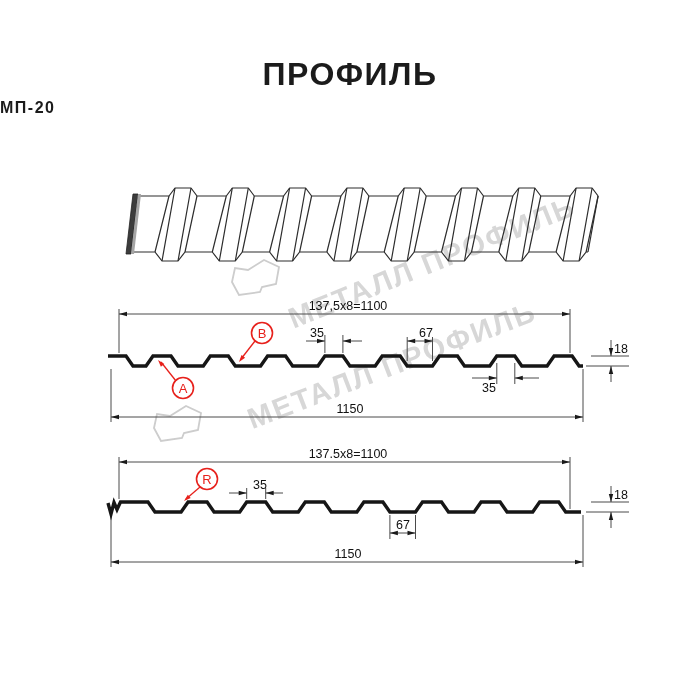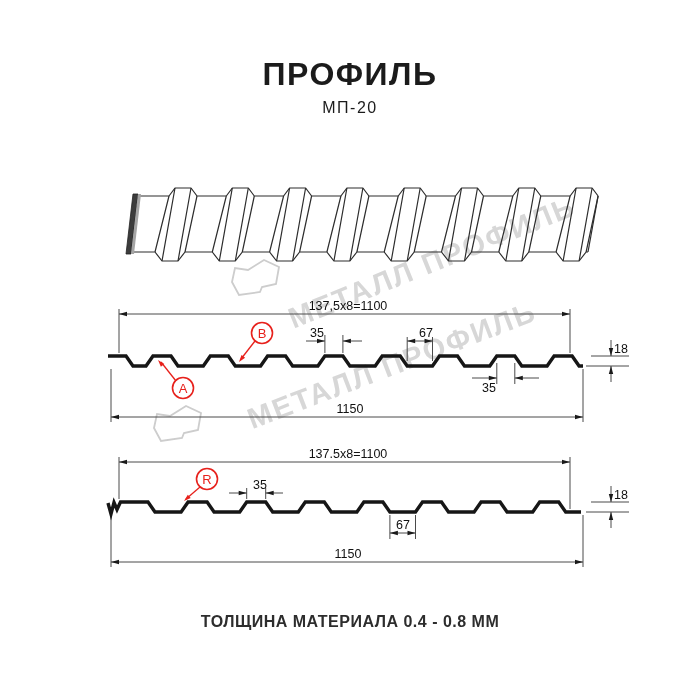--- a/index.html
+++ b/index.html
@@ -1,21 +1,21 @@
 <!DOCTYPE html>
 <html><head>
 <meta charset="utf-8">
 <style>
   html,body{margin:0;padding:0;background:#ffffff;}
   #stage{position:relative;width:700px;height:700px;background:#fff;overflow:hidden;
          font-family:"Liberation Sans",sans-serif;}
   .title{position:absolute;left:0;top:56px;width:700px;text-align:center;
          font-size:32px;font-weight:bold;letter-spacing:1.5px;color:#1b1b1b;}
-  .subtitle{position:absolute;left:0;top:99px;width:700px;text-align:center;
-         font-size:16px;font-weight:400;letter-spacing:1.5px;color:#1b1b1b;}
+  .subtitle{position:absolute;left:0;top:99px;width:700px;text-align:left;
+         font-size:16px;font-weight:700;letter-spacing:1.5px;color:#1b1b1b;}
   .footer{position:absolute;left:0;top:613px;width:700px;text-align:center;
          font-size:16px;font-weight:600;letter-spacing:.5px;color:#2d2d2d;}
   .wm-text{position:absolute;width:340px;text-align:center;color:#d7d7d7;
          font-size:29px;font-weight:bold;letter-spacing:2px;white-space:nowrap;}
   .wm1{left:262px;top:246px;transform:rotate(-22deg);}
   .wm2{left:222px;top:349px;transform:rotate(-21deg);}
   .wm-logo{position:absolute;}
   .lay{position:absolute;}
   svg text{font-family:"Liberation Sans",sans-serif;}
   .dimtxt{font-size:12.5px;fill:#111;}
@@ -150,14 +150,13 @@
         <polygon points="184,56 190.7,53.1 187.8,49.8"></polygon>
       </g>
     <text class="redtxt" x="207" y="38.5" text-anchor="middle">R</text>
     <text class="dimtxt" x="348" y="13" text-anchor="middle">137.5x8=1100</text>
     <text class="dimtxt" x="260" y="44" text-anchor="middle">35</text>
     <text class="dimtxt" x="403" y="84" text-anchor="middle">67</text>
     <text class="dimtxt" x="348" y="113" text-anchor="middle">1150</text>
     <text class="dimtxt" x="614" y="54">18</text>
   </svg>
 
-  <div class="footer">ТОЛЩИНА МАТЕРИАЛА 0.4 - 0.8 ММ</div>
 </div>
 
 </body></html>

